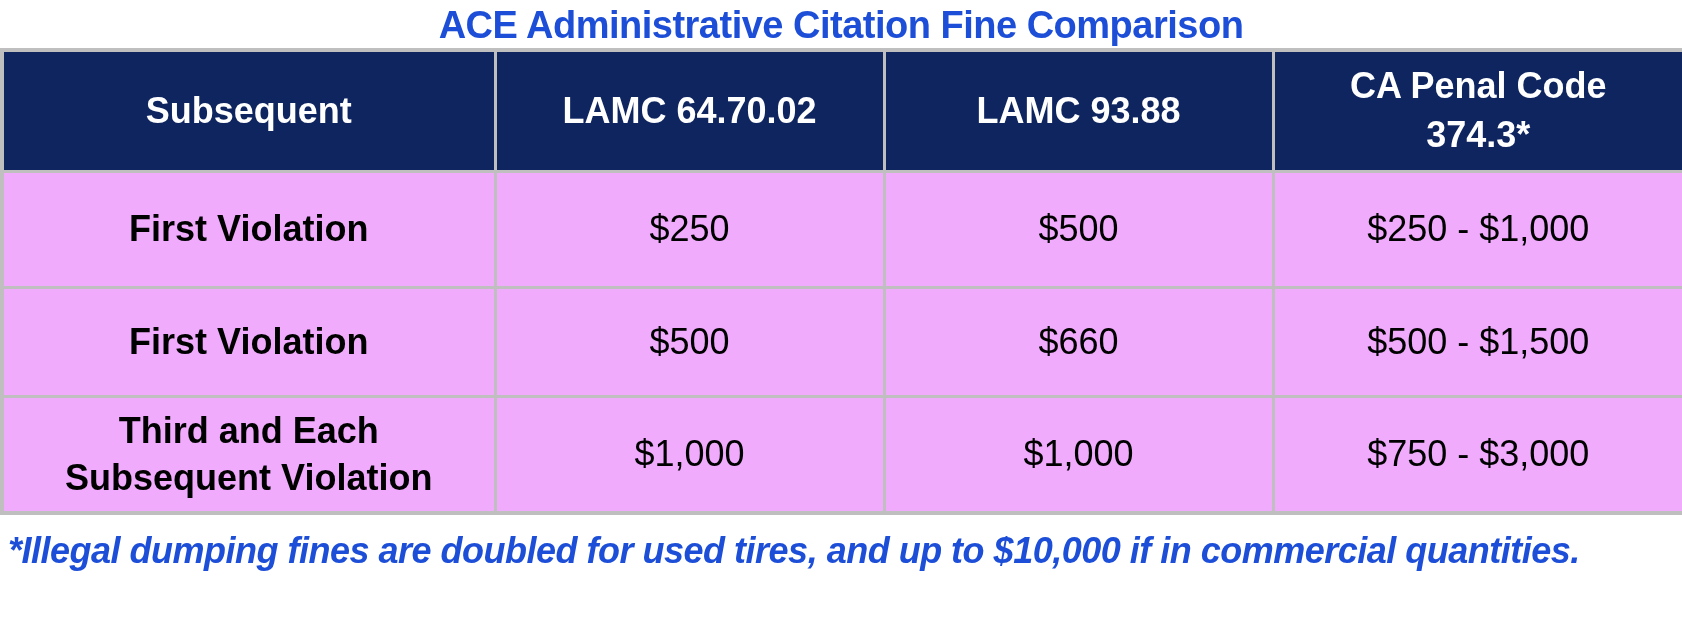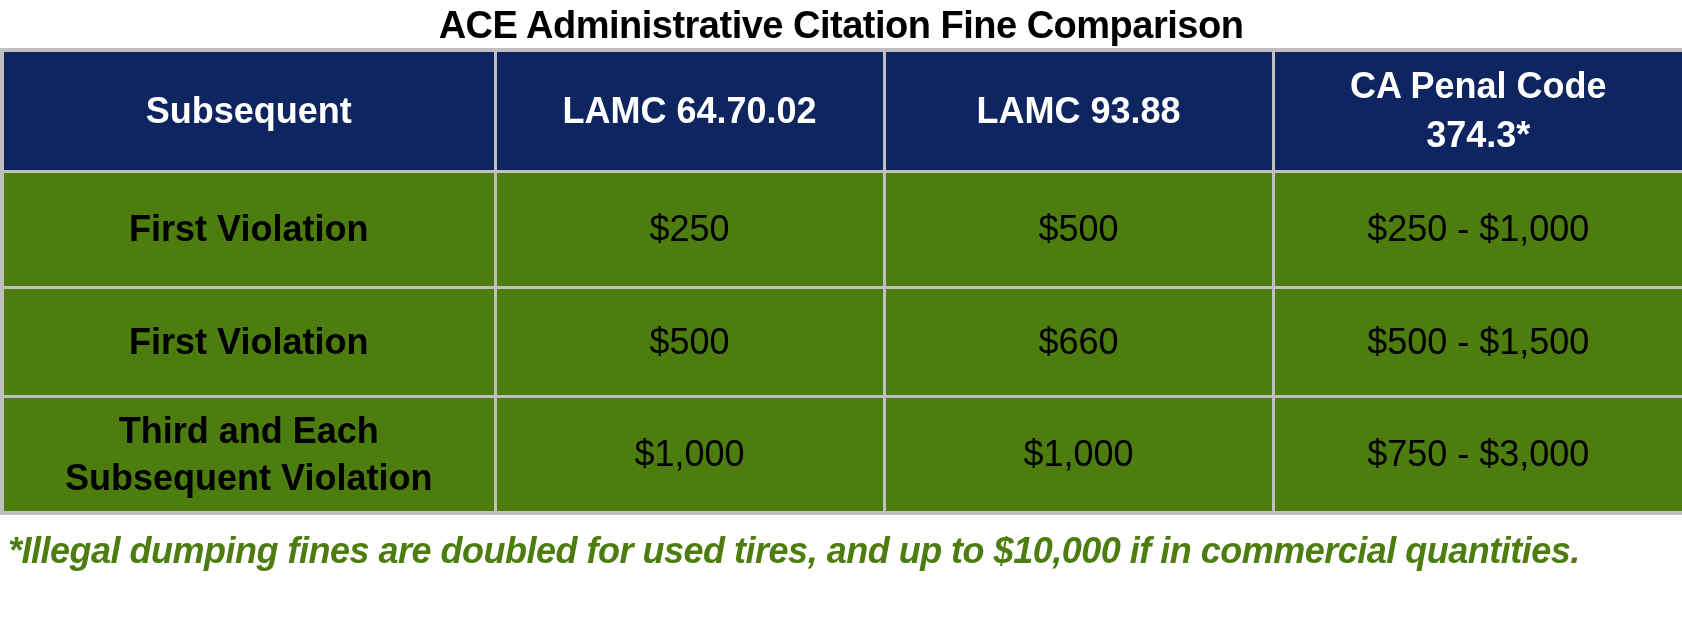--- a/index.html
+++ b/index.html
@@ -16,21 +16,21 @@
     background: #ffffff;
     overflow: hidden;
   }
   .title {
     height: 48px;
     line-height: 50px;
     text-align: center;
     font-size: 38px;
     font-weight: bold;
     letter-spacing: -0.5px;
-    color: #000000;
+    color: #1d4ed8;
   }
   table.fine-table {
     width: 1682px;
     border-collapse: collapse;
     table-layout: fixed;
     border: 4px solid var(--border, #bfbfbf);
   }
   table.fine-table th,
   table.fine-table td {
     border: 3px solid var(--border, #bfbfbf);
@@ -41,39 +41,39 @@
   }
   table.fine-table thead th {
     background: var(--header-bg, #0e2560);
     color: var(--header-text, #ffffff);
     font-size: 36px;
     font-weight: bold;
     line-height: 1.35;
     height: 118px;
   }
   table.fine-table tbody td {
-    background: #4d7c0f;
+    background: #f0abfc;
     font-size: 36px;
     font-weight: normal;
     line-height: 1.3;
   }
   table.fine-table tbody tr:nth-child(1) td { height: 113px; }
   table.fine-table tbody tr:nth-child(2) td { height: 106px; }
   table.fine-table tbody tr:nth-child(3) td { height: 113px; }
   table.fine-table tbody td.rowlabel {
     font-weight: bold;
   }
   .footnote {
     padding: 10px 8px 0 8px;
     font-size: 36px;
     font-style: italic;
     font-weight: bold;
     letter-spacing: -0.5px;
     line-height: 52px;
-    color: #4d7c0f;
+    color: #1d4ed8;
     white-space: nowrap;
   }
 </style>
 </head>
 <body>
 
 <div class="page">
 
   <div class="title">ACE Administrative Citation Fine Comparison</div>
 

